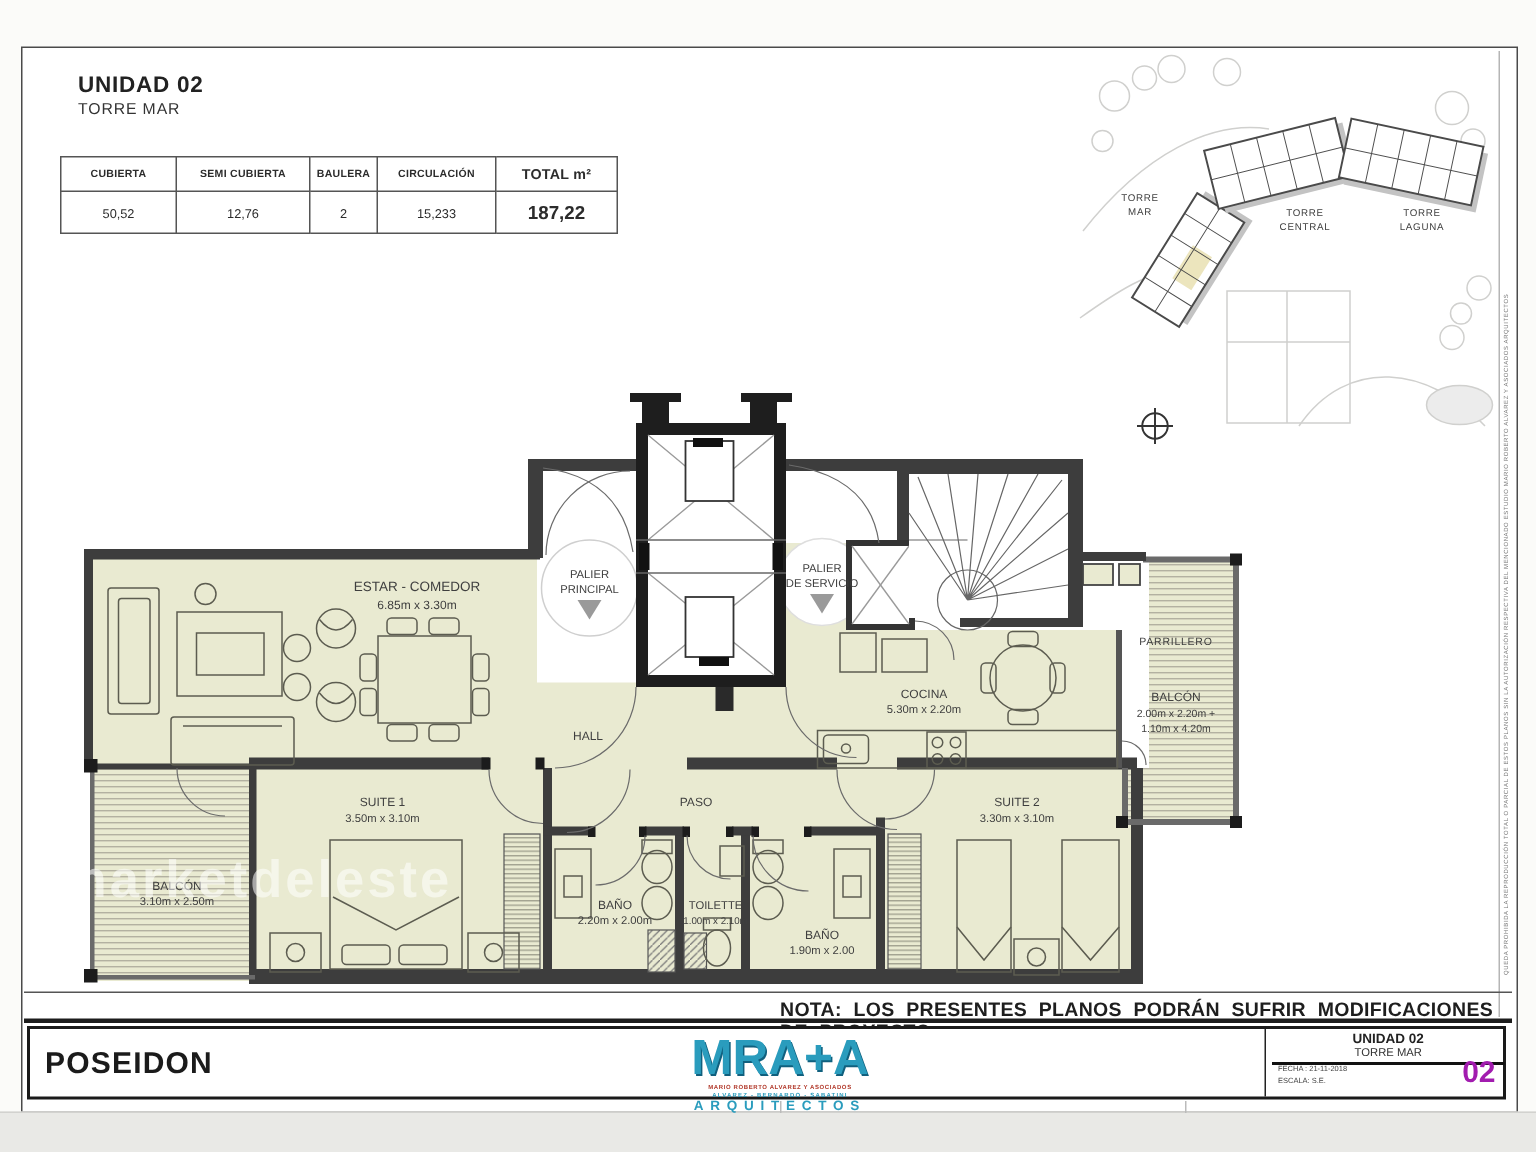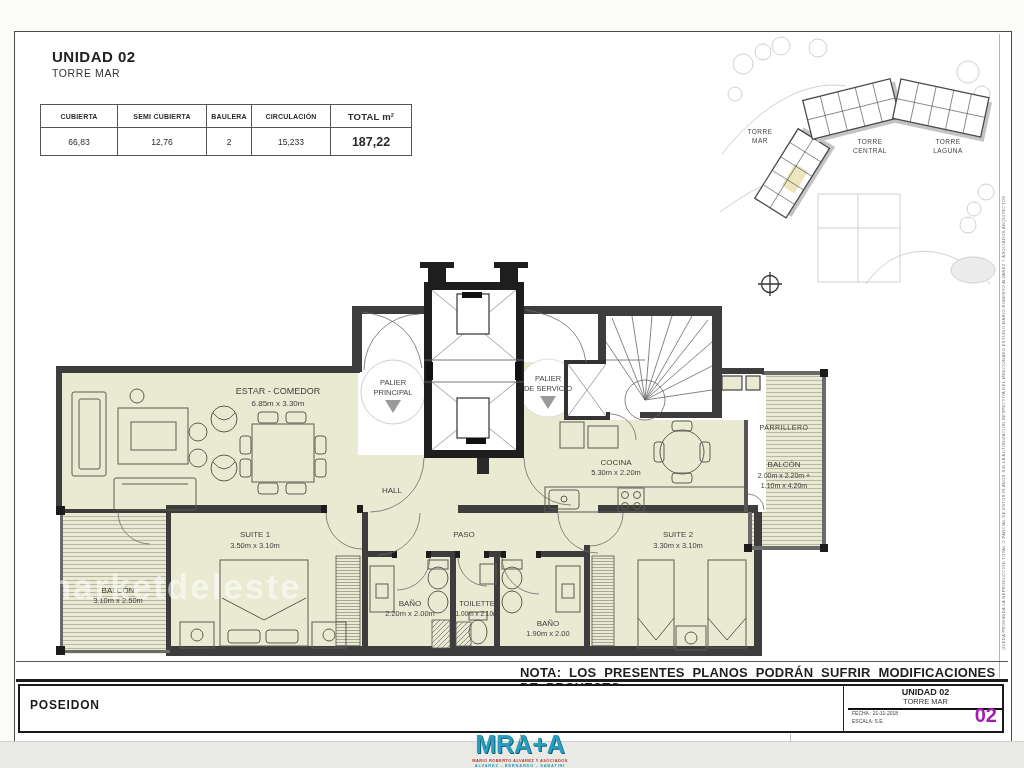--- a/index.html
+++ b/index.html
@@ -18,23 +18,23 @@
   table.areas td{border:1px solid #555;text-align:center;vertical-align:middle;color:#2c2c2c;}
   table.areas .h{font-size:7px;font-weight:bold;height:20px;letter-spacing:.2px;}
   table.areas .v{font-size:8.5px;height:25px;}
   table.areas .tot-h{font-size:9.5px;}
   table.areas .tot-v{font-size:12.5px;font-weight:bold;}
   .c1{width:74px}.c2{width:86px}.c3{width:42px}.c4{width:76px}.c5{width:78px}
   
   .nota{left:520px;top:665px;width:484px;text-align:left;font-size:13px;font-weight:bold;color:#1e1e1e;word-spacing:4px;letter-spacing:.2px;}
   
   .footer{left:18px;top:684px;width:986px;height:49px;background:#fff;border:2px solid #1a1a1a;box-sizing:border-box;}
-  .project{left:30px;top:698px;font-size:12px;font-weight:600;color:#1b1b1b;letter-spacing:.8px;}
+  .project{left:30px;top:698px;font-size:20px;font-weight:600;color:#1b1b1b;letter-spacing:.8px;}
   .logo{left:455px;top:688px;width:130px;text-align:center;line-height:1;}
-  .logo .brand{font-size:25px;font-weight:800;color:#2a9cbd;letter-spacing:0;text-shadow:1px 1px 0 #10607e;font-family:"Liberation Sans",sans-serif;margin-top:44px;}
+  .logo .brand{font-size:33px;font-weight:800;color:#2a9cbd;letter-spacing:0;text-shadow:1px 1px 0 #10607e;font-family:"Liberation Sans",sans-serif;}
   .logo .s1{font-size:4px;font-weight:bold;color:#b23a2c;letter-spacing:.4px;margin-top:2px;}
   .logo .s2{font-size:4px;font-weight:bold;color:#2a9cbd;letter-spacing:.8px;margin-top:1px;}
   .logo .s3{font-size:9px;font-weight:700;color:#2a9cbd;letter-spacing:4.5px;margin-top:1px;}
   .tblock{left:843px;top:686px;width:163px;height:45px;border-left:1.5px solid #222;}
   .tblock .u{ text-align:center;font-size:9px;font-weight:bold;color:#222;margin-top:1px;}
   .tblock .t{ text-align:center;font-size:7.5px;color:#333;}
   .tblock .rule{margin:2px 4px 0 4px;height:2px;background:#111;}
   .tblock .meta{position:absolute;left:8px;top:24px;font-size:5px;color:#444;line-height:1.5;}
   .tblock .num{position:absolute;right:10px;top:18px;font-size:20px;font-weight:bold;color:#a21caf;}
   .fold-tick{width:0;height:8px;border-left:1px solid #bbb;top:734px;}
@@ -57,21 +57,21 @@
 <table class="areas">
   <tbody>
       <tr>
     <td class="h c1">CUBIERTA</td>
     <td class="h c2">SEMI CUBIERTA</td>
     <td class="h c3">BAULERA</td>
     <td class="h c4">CIRCULACIÓN</td>
     <td class="h c5 tot-h">TOTAL m²</td>
   </tr>
   <tr>
-    <td class="v">66,83</td>
+    <td class="v">50,52</td>
     <td class="v">12,76</td>
     <td class="v">2</td>
     <td class="v">15,233</td>
     <td class="v tot-v">187,22</td>
   </tr>
 </tbody>
   </table>
 
 <svg class="abs" style="left:718px;top:32px;" width="290" height="268" viewBox="0 0 290 268">
   <g stroke="#d0d0ce" fill="none" stroke-width="1">

